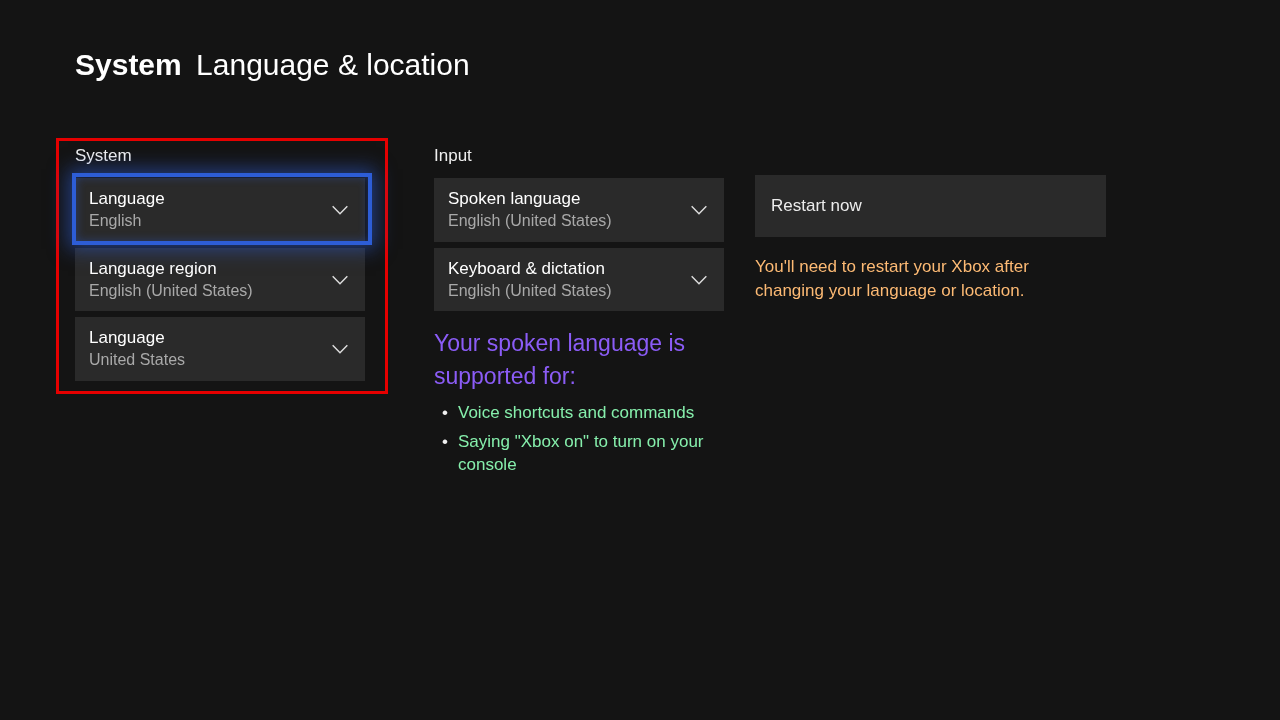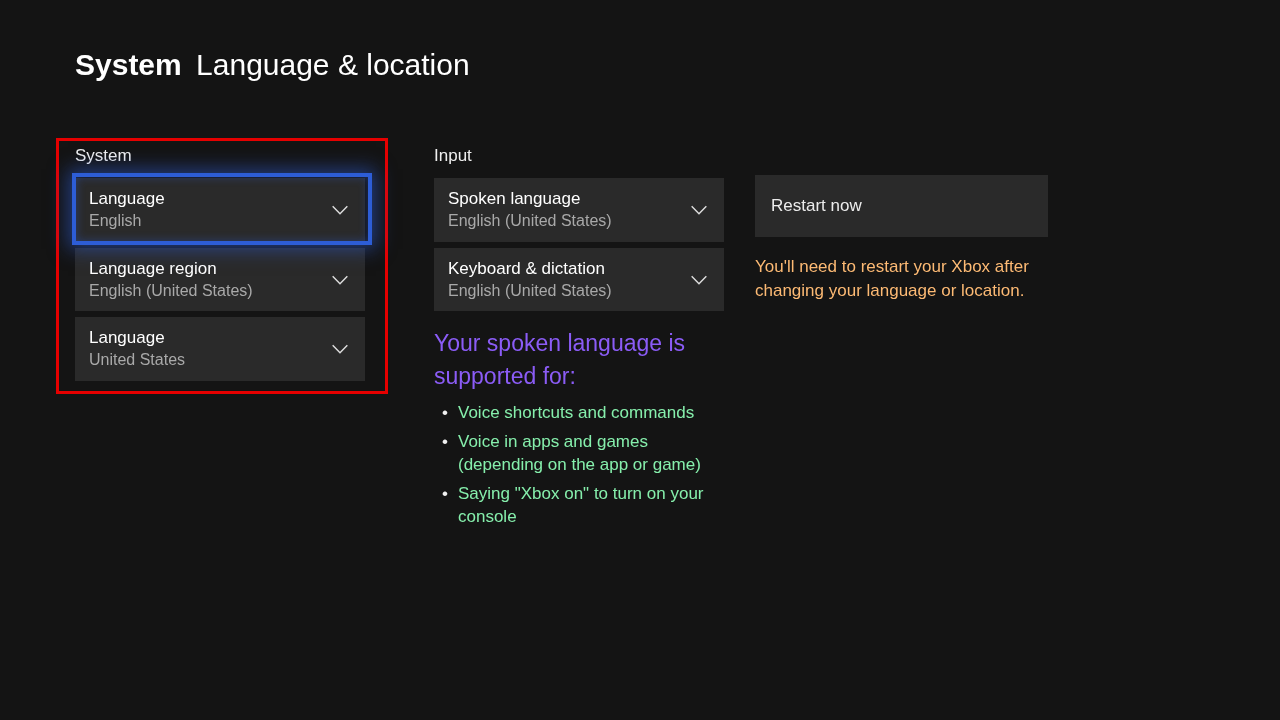--- a/index.html
+++ b/index.html
@@ -38,21 +38,21 @@
   }
   .dropdown .title { font-size: 17px; color: #fff; line-height: 1.3; }
   .dropdown .value { font-size: 16px; color: #a9a9a9; line-height: 1.35; }
   .chev {
     position: absolute; right: 14px; top: 50%; transform: translateY(-50%);
     width: 22px; height: 22px;
   }
   .chev svg { width: 22px; height: 22px; display:block; }
 
   .btn {
-    width: 293px; height: 62px;
+    width: 351px; height: 62px;
     background: #2a2a2a;
     padding: 0 16px;
     display: flex; align-items: center;
     font-size: 17px; color: #ececec;
   }
 
   .note {
     margin-top: 18px; width: 293px;
     font-size: 17px; line-height: 1.4;
     color: #fdba74;
@@ -148,21 +148,20 @@
       <span class="chev">
         <svg viewBox="0 0 24 24">
             <path d="M4 8 L12 16 L20 8" fill="none" stroke="#ddd" stroke-width="1.6"></path>
           </svg>
       </span>
     </div>
 
     <div class="support-text">Your spoken language is supported for:</div>
     <ul class="bullets">
       <li>Voice shortcuts and commands</li>
-      <li>Voice in apps and games (depending on the app or game)</li>
       <li>Saying "Xbox on" to turn on your console</li>
     </ul>
   </div>
 
   <div class="col col-action">
     <div style="height:29px"></div>
     <div class="btn">
       <span>Restart now</span>
     </div>
     <div class="note">You'll need to restart your Xbox after changing your language or location.</div>

